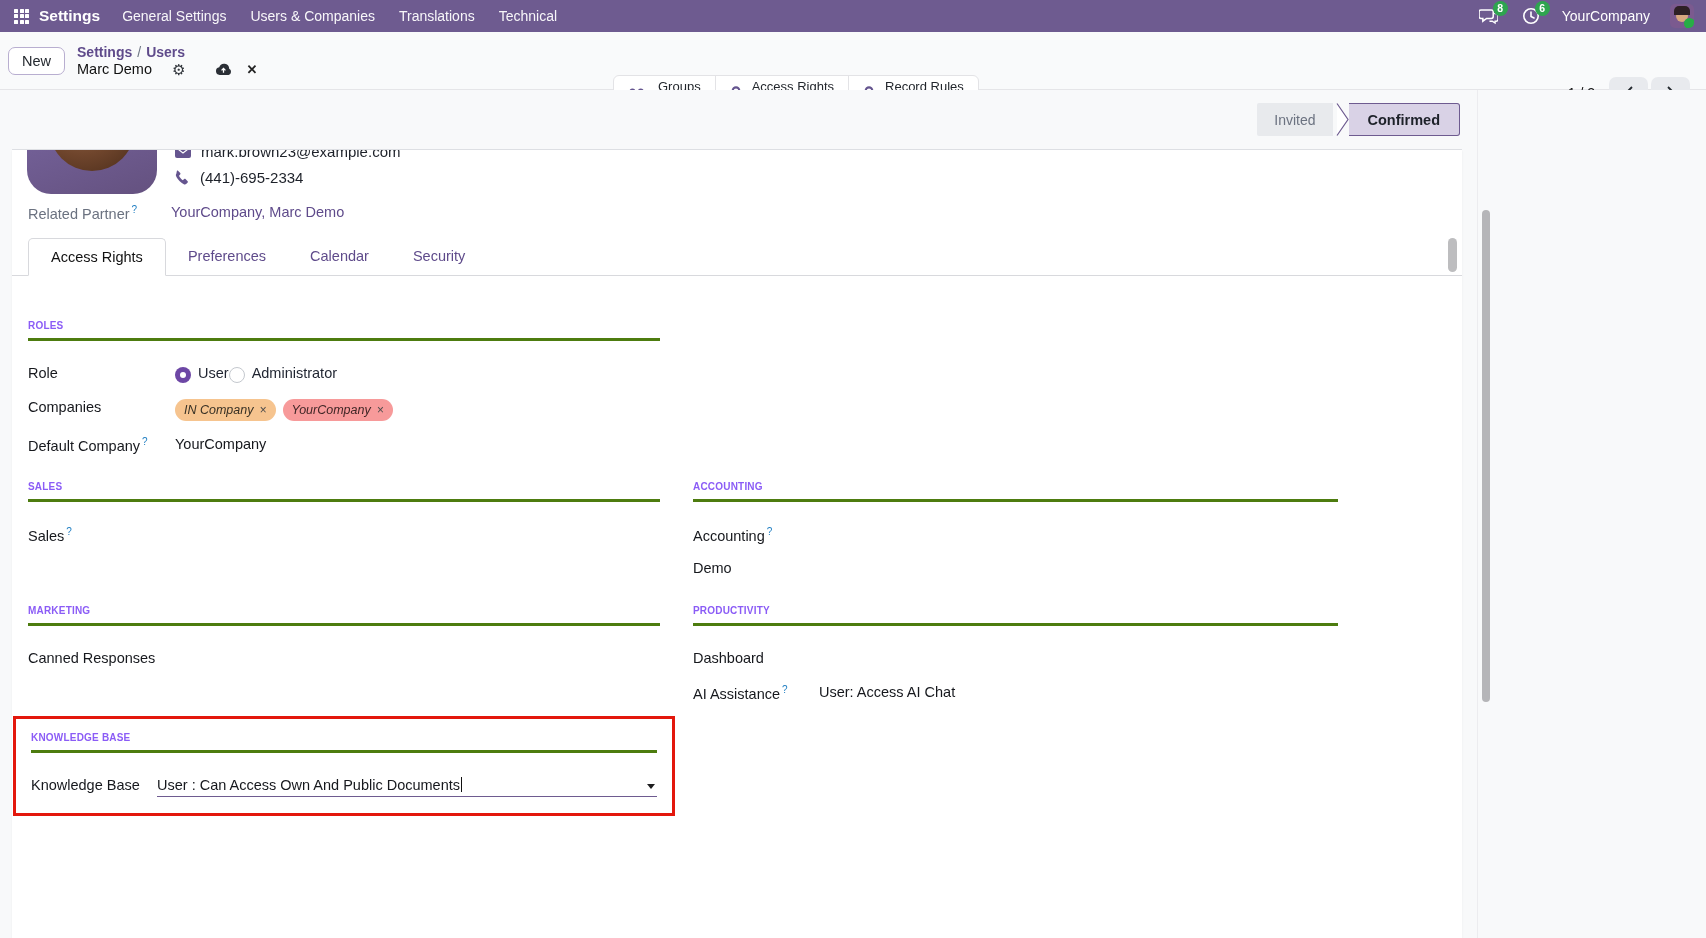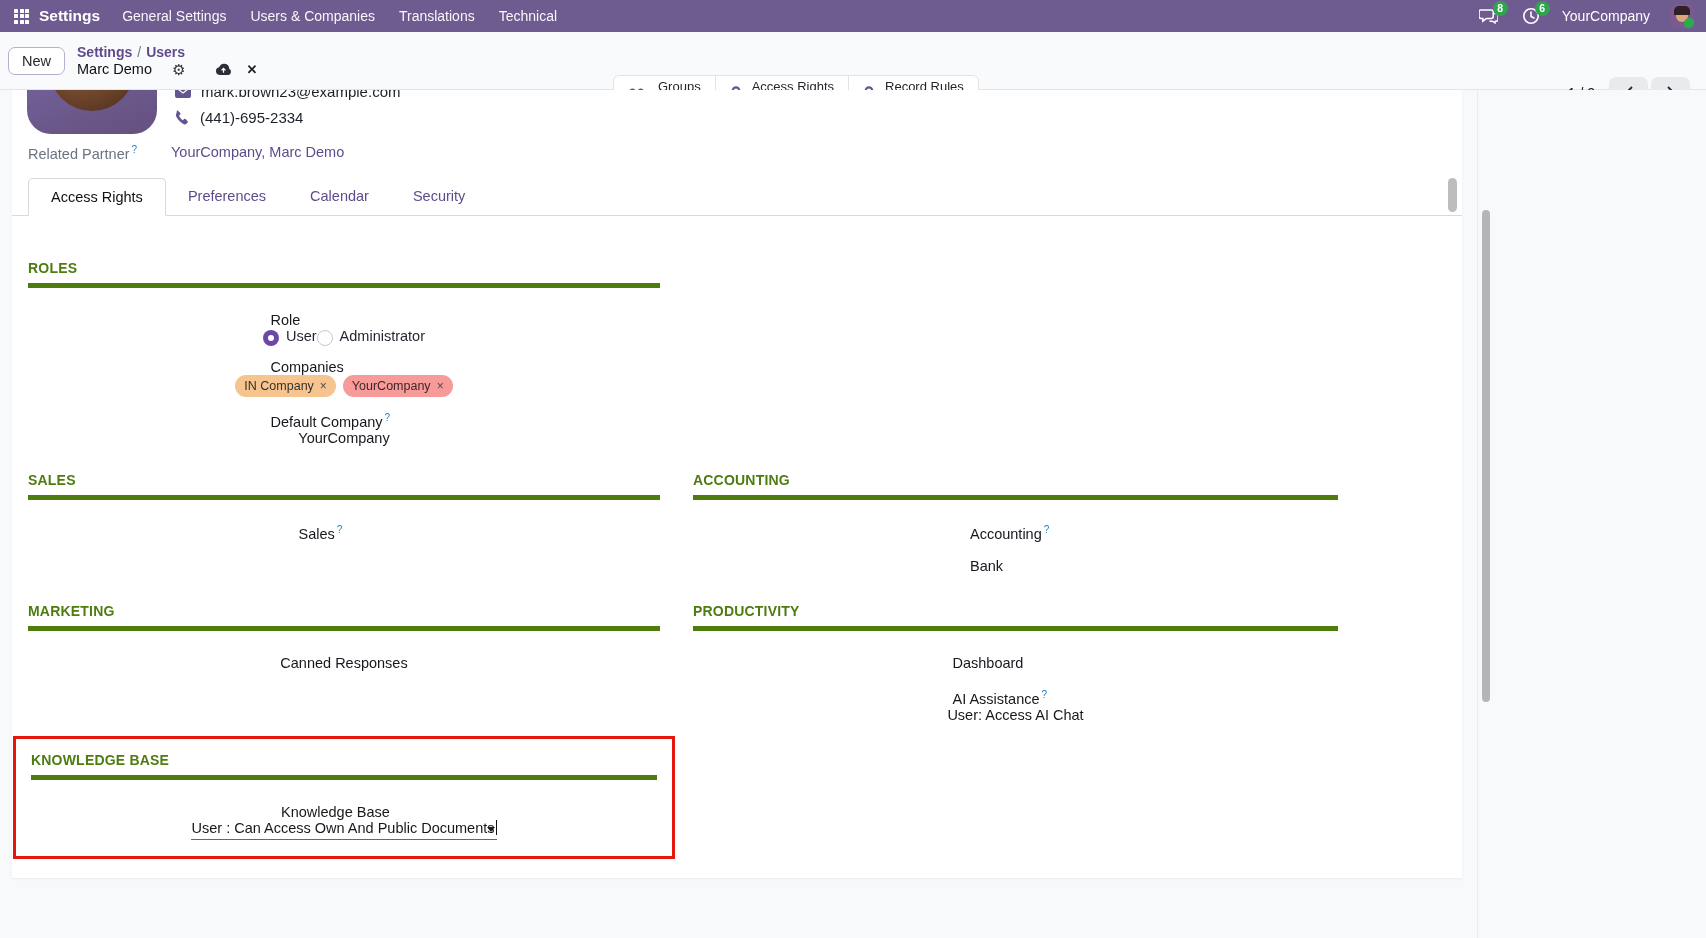--- a/index.html
+++ b/index.html
@@ -73,40 +73,40 @@
 
   
   .tabs { display:flex; margin:15px -16px 0 -16px; padding:0 16px; border-bottom:1px solid #d8d9dd; height:38px; }
   .tab { font-size:14.5px; color:#5f4b8b; padding:0 22px; line-height:37px; cursor:pointer; }
   .tab.active { color:#111; background:#fff; border:1px solid #d8d9dd; border-bottom:1px solid #fff; border-radius:5px 5px 0 0; margin-bottom:-1px; }
   .mini-scrollthumb { position:absolute; right:5px; top:88px; width:9px; height:34px; background:#bdbdbf; border-radius:5px; cursor:pointer; }
 
   
   .notebook { padding-top:44px; }
   .setting-grid { display:grid; grid-template-columns:632px 645px; column-gap:33px; row-gap:26px; }
-  .section h3 { margin:0 0 24px 0; font-size:14px; font-weight:700; color:#4d7c0f; letter-spacing:.2px; padding-bottom:7px; border-bottom:5px solid #4d7c0f; }
-  .f-row { display:flex; align-items:center; margin-bottom:15px; min-height:19px; font-size:14.5px;flex-direction:column; }
+  .section h3 { margin:0 0 24px 0; font-size:10px; font-weight:700; color:#8b5cf6; letter-spacing:.2px; padding-bottom:7px; border-bottom:3px solid #4d7c0f; }
+  .f-row { display:flex; align-items:flex-start; margin-bottom:15px; min-height:19px; font-size:14.5px; }
   .f-row:last-child { margin-bottom:0; }
   .f-label { color:#16181d; flex:0 0 auto; }
   .lw-roles { width:147px; }
   .lw-md { width:91px; }
   .lw-prod { width:126px; }
   .f-value { color:#16181d; }
 
   
   .radio-group { display:flex; align-items:center; }
   .radio-opt { display:flex; align-items:center; gap:7px; cursor:pointer; }
   .radio { width:16px; height:16px; border-radius:50%; position:relative; top:2px; }
   .radio.checked { background:#6d47a5; }
   .radio.checked::after { content:""; position:absolute; left:5px; top:5px; width:6px; height:6px; background:#fff; border-radius:50%; }
   .radio.unchecked { background:#fff; border:1px solid #c4c8ce; }
 
   
   .tags { display:flex; gap:7px; }
-  .tag { height:22px; border-radius:11px; display:flex; align-items:center; gap:6px; padding:0 9px; font-size:12.5px; color:#383125; cursor:pointer; }
+  .tag { height:22px; border-radius:11px; display:flex; align-items:center; gap:6px; padding:0 9px; font-size:12.5px; color:#383125; cursor:pointer;font-style:italic; }
   .tag-orange { background:#f6c48f; }
   .tag-red { background:#f79a9a; color:#402626; }
   .tag-x { font-size:12px; color:#4b4b4b; cursor:pointer; }
 
   
   .u-select { position:relative; flex:1; border-bottom:1px solid #c9c9cc; padding-bottom:3px; cursor:pointer; }
   .u-select .caret { position:absolute; right:2px; top:7px; width:0; height:0; border-left:4px solid transparent; border-right:4px solid transparent; border-top:5px solid #1d1d1f; }
   .m2o-focus { position:relative; flex:1; border-bottom:1px solid #6e5b90; padding-bottom:3px; cursor:text; }
   .m2o-focus .caret { position:absolute; right:2px; top:7px; width:0; height:0; border-left:4px solid transparent; border-right:4px solid transparent; border-top:5px solid #1d1d1f; cursor:pointer; }
   .text-cursor { display:inline-block; width:1px; height:15px; background:#111; vertical-align:-2px; margin-left:1px; }
@@ -228,20 +228,29 @@
           <path d="M2 1l6 6-6 6" fill="none" stroke="#24292f" stroke-width="1.8"></path>
         </svg>
       </span>
     </span>
   </div>
 </div>
 
 <div class="content">
   <div class="form-wrap">
 
+    <div class="status-strip">
+      <div class="statusbar">
+        <div class="step-invited">Invited</div>
+        <svg class="step-chevron" width="15" height="33" viewBox="0 0 15 33">
+          <path d="M2 .5 13 16.5 2 32.5" fill="#fff" stroke="#6e5b90" stroke-width="1.2"></path>
+        </svg>
+        <div class="step-confirmed">Confirmed</div>
+      </div>
+    </div>
 
     <div class="sheet">
 
       <div class="avatar">
         <div class="head"></div>
       </div>
 
       <div class="profile-row row-email">
         <svg width="16" height="12" viewBox="0 0 16 12">
           <rect x="0" y="0" width="16" height="12" rx="2" class="icon-purple"></rect>
@@ -315,21 +324,21 @@
               <span class="f-label lw-md"><span>Sales</span><sup class="help">?</sup></span>
             </div>
           </div>
 
           <div class="section">
             <h3>ACCOUNTING</h3>
             <div class="f-row">
               <span class="f-label lw-md"><span>Accounting</span><sup class="help">?</sup></span>
             </div>
             <div class="f-row">
-              <span class="f-label lw-md">Bank</span>
+              <span class="f-label lw-md">Demo</span>
             </div>
           </div>
           <div class="section">
             <h3>MARKETING</h3>
             <div class="f-row">
               <span class="f-label">Canned Responses</span>
             </div>
           </div>
 
           <div class="section">

